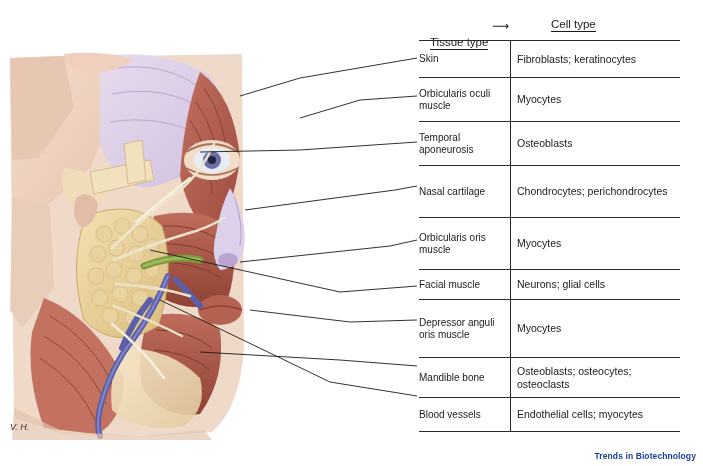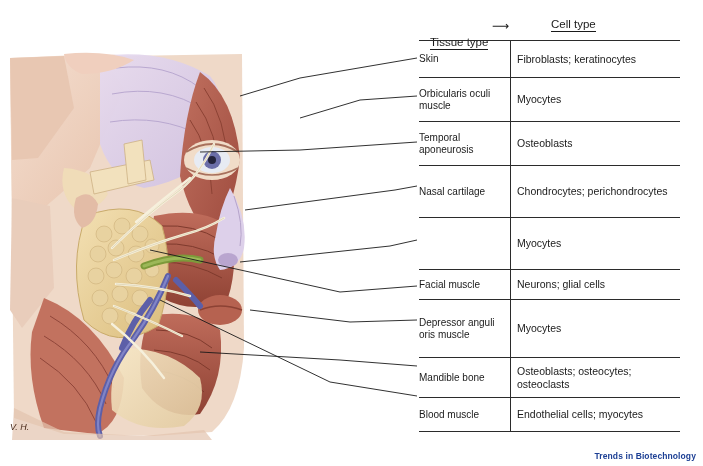--- a/index.html
+++ b/index.html
@@ -324,40 +324,41 @@
       <div class="cell-tissue">Temporal aponeurosis</div>
       <div class="cell-type">Osteoblasts</div>
     </div>
 
     <div class="row" style="height:52px">
       <div class="cell-tissue">Nasal cartilage</div>
       <div class="cell-type">Chondrocytes; perichondrocytes</div>
     </div>
 
     <div class="row" style="height:52px">
+      <div class="cell-tissue">Orbicularis oris muscle</div>
       <div class="cell-type">Myocytes</div>
     </div>
 
     <div class="row" style="height:30px">
       <div class="cell-tissue">Facial muscle</div>
       <div class="cell-type">Neurons; glial cells</div>
     </div>
 
     <div class="row" style="height:58px">
       <div class="cell-tissue">Depressor anguli oris muscle</div>
       <div class="cell-type">Myocytes</div>
     </div>
 
     <div class="row" style="height:40px">
       <div class="cell-tissue">Mandible bone</div>
       <div class="cell-type">Osteoblasts; osteocytes; osteoclasts</div>
     </div>
 
     <div class="row" style="height:34px">
-      <div class="cell-tissue">Blood muscle</div>
+      <div class="cell-tissue">Blood vessels</div>
       <div class="cell-type">Endothelial cells; myocytes</div>
     </div>
 
   </div>
 
   <div id="vline" style="height:392px"></div>
 
   <div id="footer">Trends in Biotechnology</div>
 </div>
 

